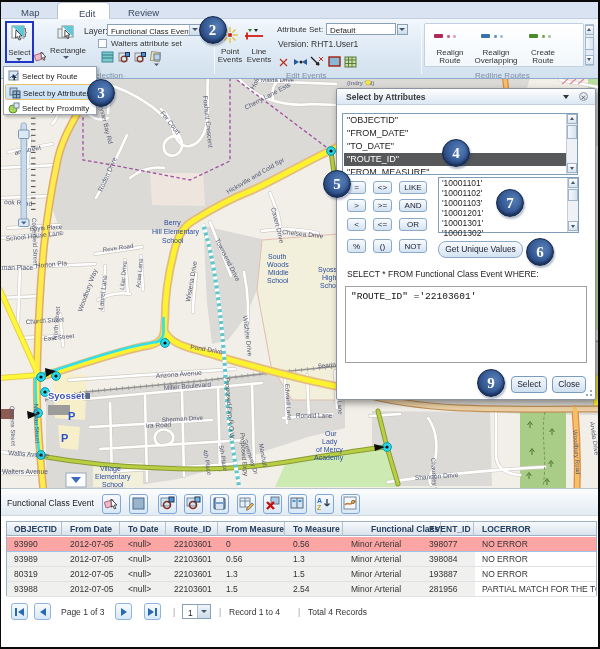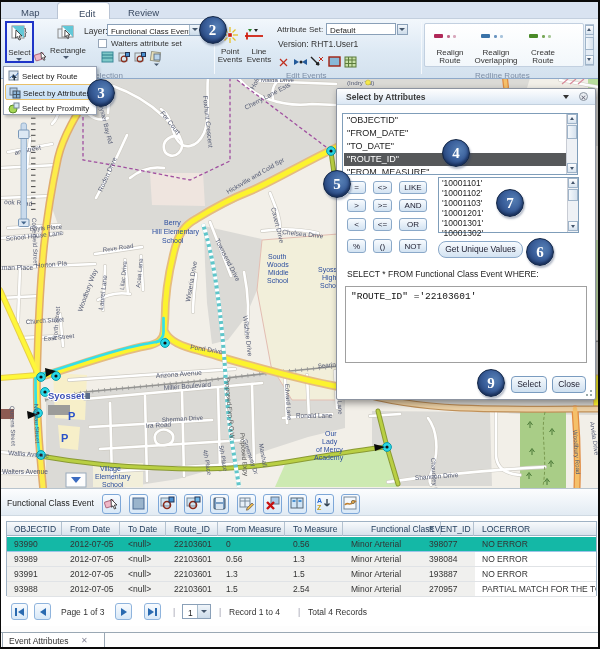--- a/index.html
+++ b/index.html
@@ -89,27 +89,27 @@
 
 #bottom { position:absolute; left:1px; top:488px; width:597px; height:159px; background:#fff; z-index:5;}
 #btoolbar { position:absolute; left:0; top:0; width:597px; height:28px;
   background:linear-gradient(#fcfdfe,#e2ebf3); border-top:1px solid #b8c4ce; border-bottom:1px solid #cfd9e2;}
 .tbtn { position:absolute; top:4.5px; width:19px; height:20px;
   background:linear-gradient(#f8fbfe,#d8e8f7); border:1px solid #7da7d8; border-radius:3px; }
 #grid { position:absolute; left:5px; top:33px; width:591px; height:75px;
   border:1px solid #9fb2c4; background:#fff;}
 #ghead { position:absolute; left:0; top:0; width:589px; height:14px;
   background:linear-gradient(#f8fafc,#d8e2ec); border-bottom:1px solid #9fb2c4;
-  font-size:8.5px; font-weight:normal; color:#26405e; }
+  font-size:8.5px; font-weight:bold; color:#26405e; }
 .hc { position:absolute; top:0; height:14px; line-height:14px; padding-left:7px;
   border-right:1px solid #b4c2d0; overflow:hidden; white-space:nowrap;}
 .row { position:absolute; left:0; width:589px; height:15px; font-size:8.5px; color:#333; }
 .cell { position:absolute; top:0; height:15px; line-height:15px; padding-left:7px;
   background:#f0f0ee; border-bottom:1px solid #e0e3e6; overflow:hidden; white-space:nowrap;}
-.rowsel .cell { background:#14b8a6; border-bottom:1px solid #9cc4e8;}
+.rowsel .cell { background:#fca5a5; border-bottom:1px solid #9cc4e8;}
 #pager { position:absolute; left:0; top:112px; width:597px; height:26px; background:#fff;
   font-size:8.5px; color:#333; }
 .pbtn { position:absolute; top:3px; width:17px; height:17px;
   background:linear-gradient(#f8fbfe,#d8e8f7); border:1px solid #8fb4dd; border-radius:3px; }
 .ptxt { position:absolute; top:7px; }
 #tabstrip { position:absolute; left:0; top:138px; width:597px; height:21px; background:#fdfdfd; }
 #tabline { position:absolute; left:0; top:6px; width:597px; height:1px; background:#9aa8b4; }
 #evtab { position:absolute; left:1px; top:6px; width:103px; height:15px; background:#fff;
   border:1px solid #9aa8b4; border-bottom:none; font-size:8.5px; color:#333; }
 </style>
@@ -832,39 +832,39 @@
    <div class="cell" style="left:56px;width:58px;">2012-07-05</div>
    <div class="cell" style="left:114px;width:46px;">&lt;null&gt;</div>
    <div class="cell" style="left:160px;width:52px;">22103601</div>
    <div class="cell" style="left:212px;width:67px;">0.56</div>
    <div class="cell" style="left:279px;width:58px;">1.3</div>
    <div class="cell" style="left:337px;width:78px;">Minor Arterial</div>
    <div class="cell" style="left:415px;width:53px;">398084</div>
    <div class="cell" style="left:468px;width:121px;background:#fff;">NO ERROR</div>
   </div>
   <div class="row" style="top:45px;">
-   <div class="cell" style="left:0;width:56px;">93991</div>
+   <div class="cell" style="left:0;width:56px;">80319</div>
    <div class="cell" style="left:56px;width:58px;">2012-07-05</div>
    <div class="cell" style="left:114px;width:46px;">&lt;null&gt;</div>
    <div class="cell" style="left:160px;width:52px;">22103601</div>
    <div class="cell" style="left:212px;width:67px;">1.3</div>
    <div class="cell" style="left:279px;width:58px;">1.5</div>
    <div class="cell" style="left:337px;width:78px;">Minor Arterial</div>
    <div class="cell" style="left:415px;width:53px;">193887</div>
    <div class="cell" style="left:468px;width:121px;background:#fff;">NO ERROR</div>
   </div>
   <div class="row" style="top:60px;">
    <div class="cell" style="left:0;width:56px;">93988</div>
    <div class="cell" style="left:56px;width:58px;">2012-07-05</div>
    <div class="cell" style="left:114px;width:46px;">&lt;null&gt;</div>
    <div class="cell" style="left:160px;width:52px;">22103601</div>
    <div class="cell" style="left:212px;width:67px;">1.5</div>
    <div class="cell" style="left:279px;width:58px;">2.54</div>
    <div class="cell" style="left:337px;width:78px;">Minor Arterial</div>
-   <div class="cell" style="left:415px;width:53px;">270957</div>
+   <div class="cell" style="left:415px;width:53px;">281956</div>
    <div class="cell" style="left:468px;width:121px;background:#fff;">PARTIAL MATCH FOR THE TO-M</div>
   </div>
  </div>
  <div id="pager">
   <div class="pbtn" style="left:10px;"><svg width="15" height="15" viewBox="0 0 15 15">
             <rect x="3" y="4" width="2" height="8" fill="#2a6ab0"></rect>
             <path d="M12,4 L6,8 L12,12 Z" fill="#2a6ab0"></path>
           </svg></div>
   <div class="pbtn" style="left:33px;"><svg width="15" height="15" viewBox="0 0 15 15">
             <path d="M11,4 L5,8 L11,12 Z" fill="#2a6ab0"></path>
@@ -880,26 +880,19 @@
   <span class="ptxt" style="left:172px;color:#99a;">|</span>
   <div class="combo" style="left:181px;top:4px;width:29px;height:15px;font-size:8.5px;">
     <span style="position:absolute;left:5px;top:3px;">1</span>
           <span class="arr" style="width:13px;"></span>
   </div>
   <span class="ptxt" style="left:218px;color:#99a;">|</span>
   <span class="ptxt" style="left:228px;">Record 1 to 4</span>
   <span class="ptxt" style="left:297px;color:#99a;">|</span>
   <span class="ptxt" style="left:307px;">Total 4 Records</span>
  </div>
- <div id="tabstrip">
-  <div id="tabline"></div>
-  <div id="evtab">
-          <span style="position:absolute;left:6px;top:3px;">Event Attributes</span>
-   <span style="position:absolute;left:78px;top:3px;color:#889;font-size:8px;">✕</span>
-  </div>
- </div>
 </div>
 
 <div class="frame" style="left:0;top:0;width:600px;height:2px;"></div>
 <div class="frame" style="left:0;top:647px;width:600px;height:2px;"></div>
 <div class="frame" style="left:0;top:0;width:1px;height:649px;"></div>
 <div class="frame" style="left:598px;top:0;width:2px;height:649px;"></div>
 </div>
 
 </body></html>

